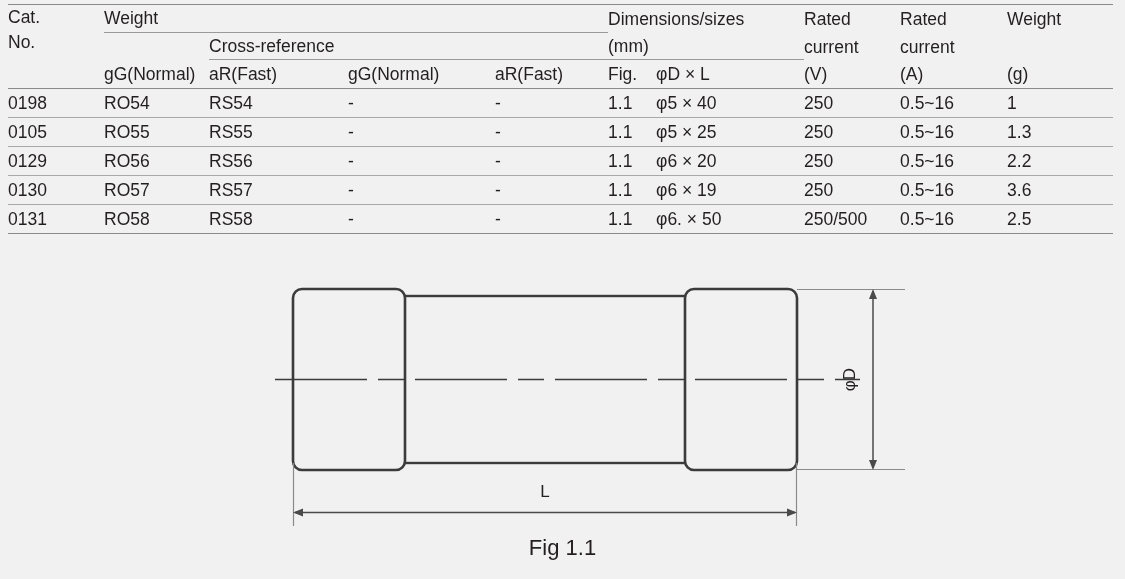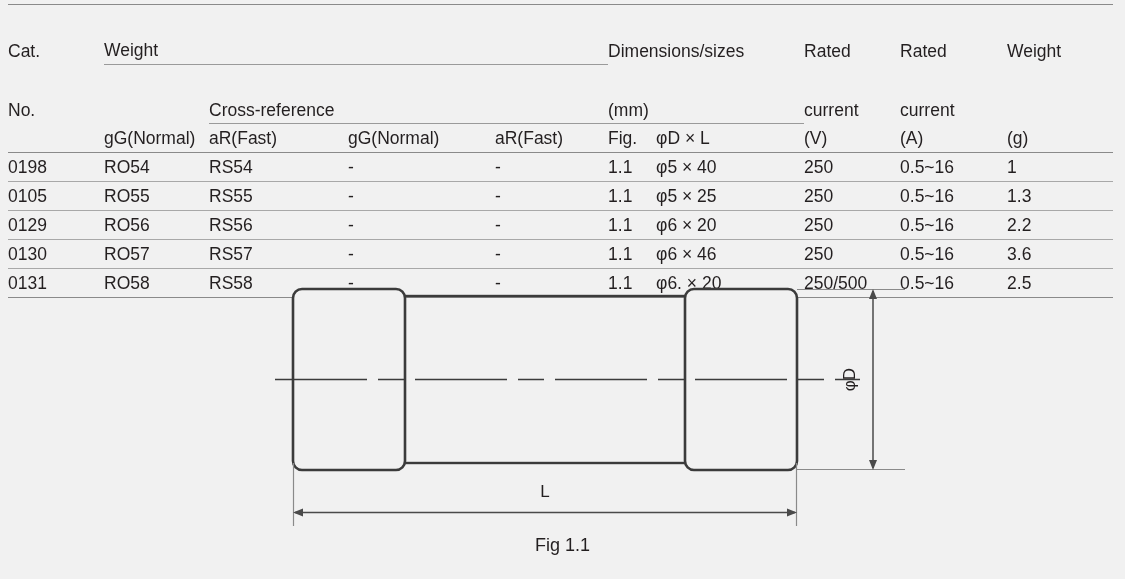--- a/index.html
+++ b/index.html
@@ -59,38 +59,37 @@
   .rule-top     { border-top: 1.4px solid #8a8a8a; }
   .rule-bottom  { border-bottom: 1.1px solid #a8a8a8; }
   .rule-thick   { border-bottom: 1.4px solid #8a8a8a; }
   .rule-span    { border-bottom: 1.1px solid #9a9a9a; }
 
   .pad-l { padding-left: 2px; }
 
   .cat-label {
     display: block;
     line-height: 25px;
-    margin-top: 34px;
   }
 
   
   #diagram {
     position: absolute;
     left: 0;
     top: 258px;
     width: 1125px;
     height: 321px;
   }
   #fig-caption {
     position: absolute;
     left: 0;
     top: 535px;
     width: 1125px;
     text-align: center;
-    font-size: 18px;
+    font-size: 22px;
     color: #231f20;
   }
 </style>
 </head>
 <body>
 
 <div id="spec-table">
   <table class="spec">
     <colgroup>
       <col class="c-cat">
@@ -179,34 +178,34 @@
         <td class="rule-bottom pad-l">2.2</td>
       </tr>
 
       <tr class="drow">
         <td class="rule-bottom">0130</td>
         <td class="rule-bottom pad-l">RO57</td>
         <td class="rule-bottom pad-l">RS57</td>
         <td class="rule-bottom pad-l">-</td>
         <td class="rule-bottom pad-l">-</td>
         <td class="rule-bottom pad-l">1.1</td>
-        <td class="rule-bottom pad-l">φ6 × 46</td>
+        <td class="rule-bottom pad-l">φ6 × 19</td>
         <td class="rule-bottom pad-l">250</td>
         <td class="rule-bottom pad-l">0.5~16</td>
         <td class="rule-bottom pad-l">3.6</td>
       </tr>
 
       <tr class="drow">
         <td class="rule-thick">0131</td>
         <td class="rule-thick pad-l">RO58</td>
         <td class="rule-thick pad-l">RS58</td>
         <td class="rule-thick pad-l">-</td>
         <td class="rule-thick pad-l">-</td>
         <td class="rule-thick pad-l">1.1</td>
-        <td class="rule-thick pad-l">φ6. × 20</td>
+        <td class="rule-thick pad-l">φ6. × 50</td>
         <td class="rule-thick pad-l">250/500</td>
         <td class="rule-thick pad-l">0.5~16</td>
         <td class="rule-thick pad-l">2.5</td>
       </tr>
     </tbody>
   </table>
 </div>
 
 <div id="diagram">
   <svg width="1125" height="321" viewBox="0 0 1125 321">

